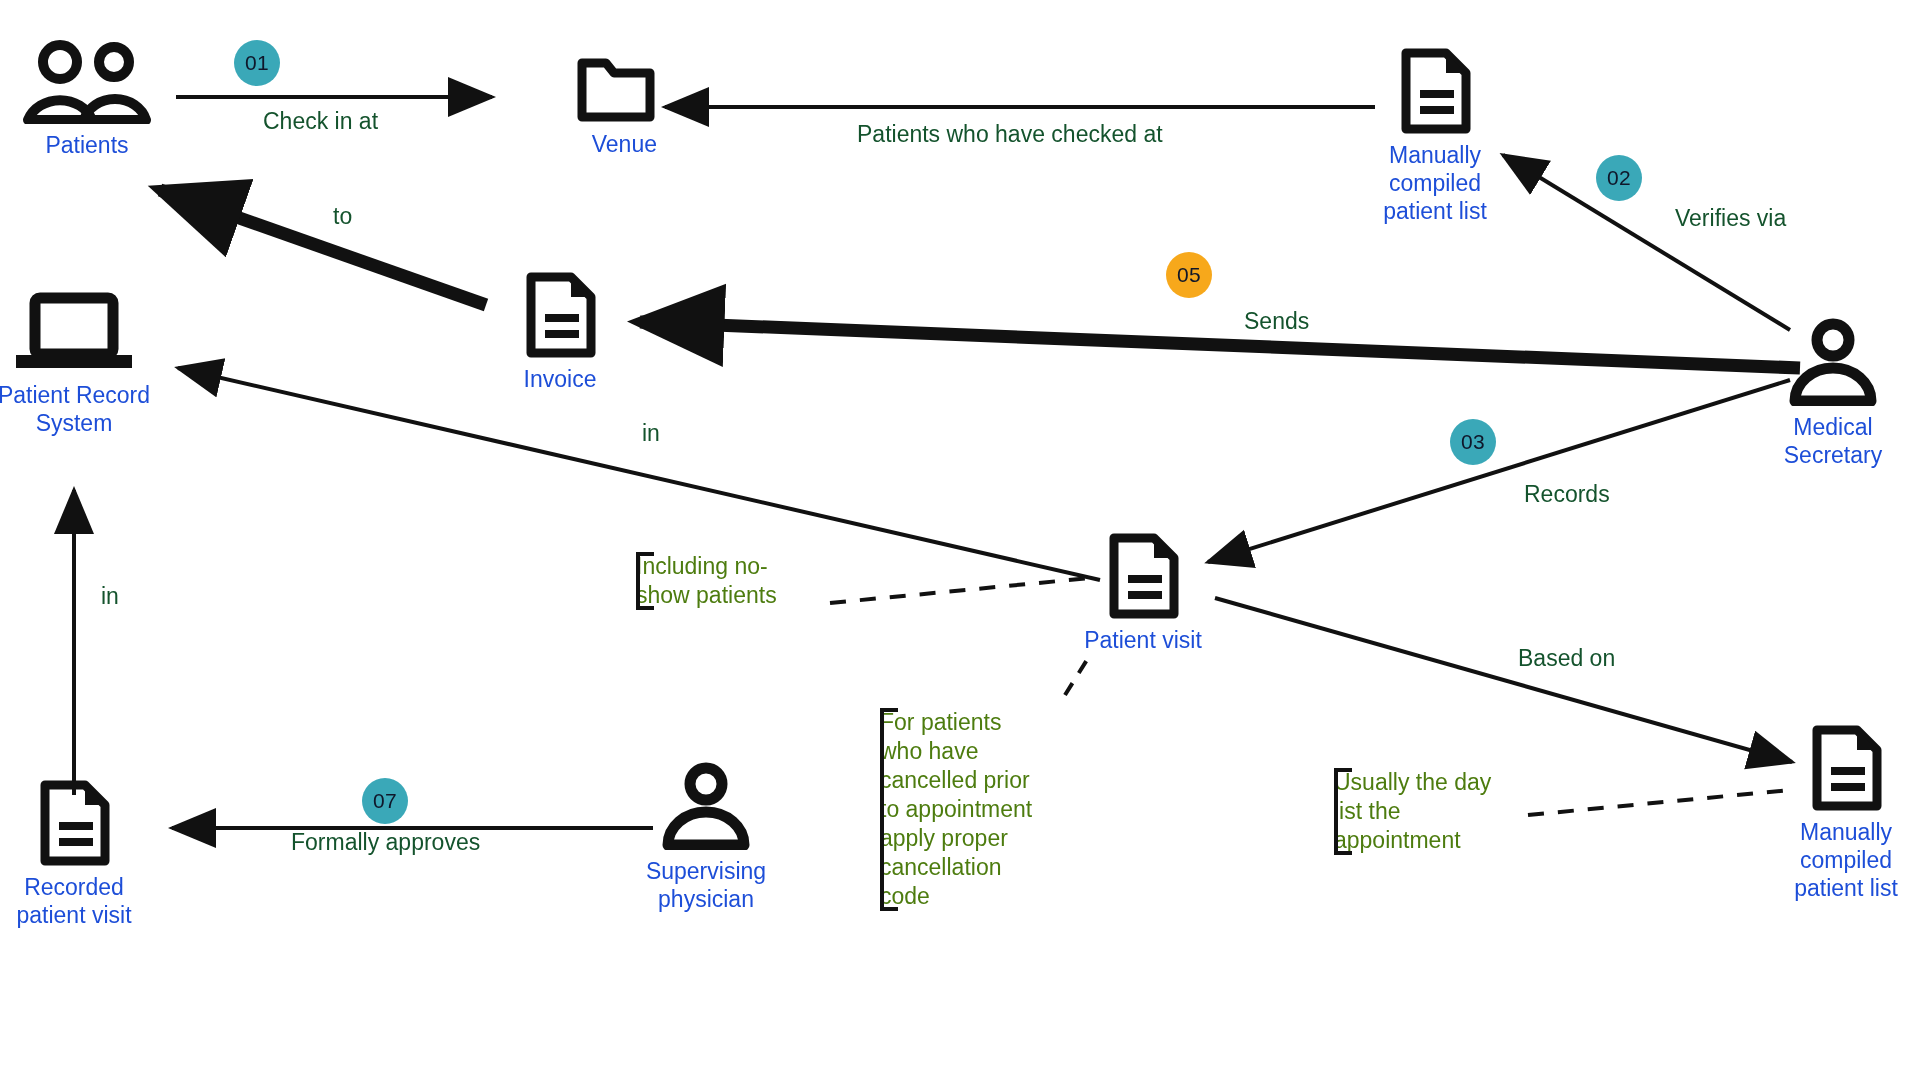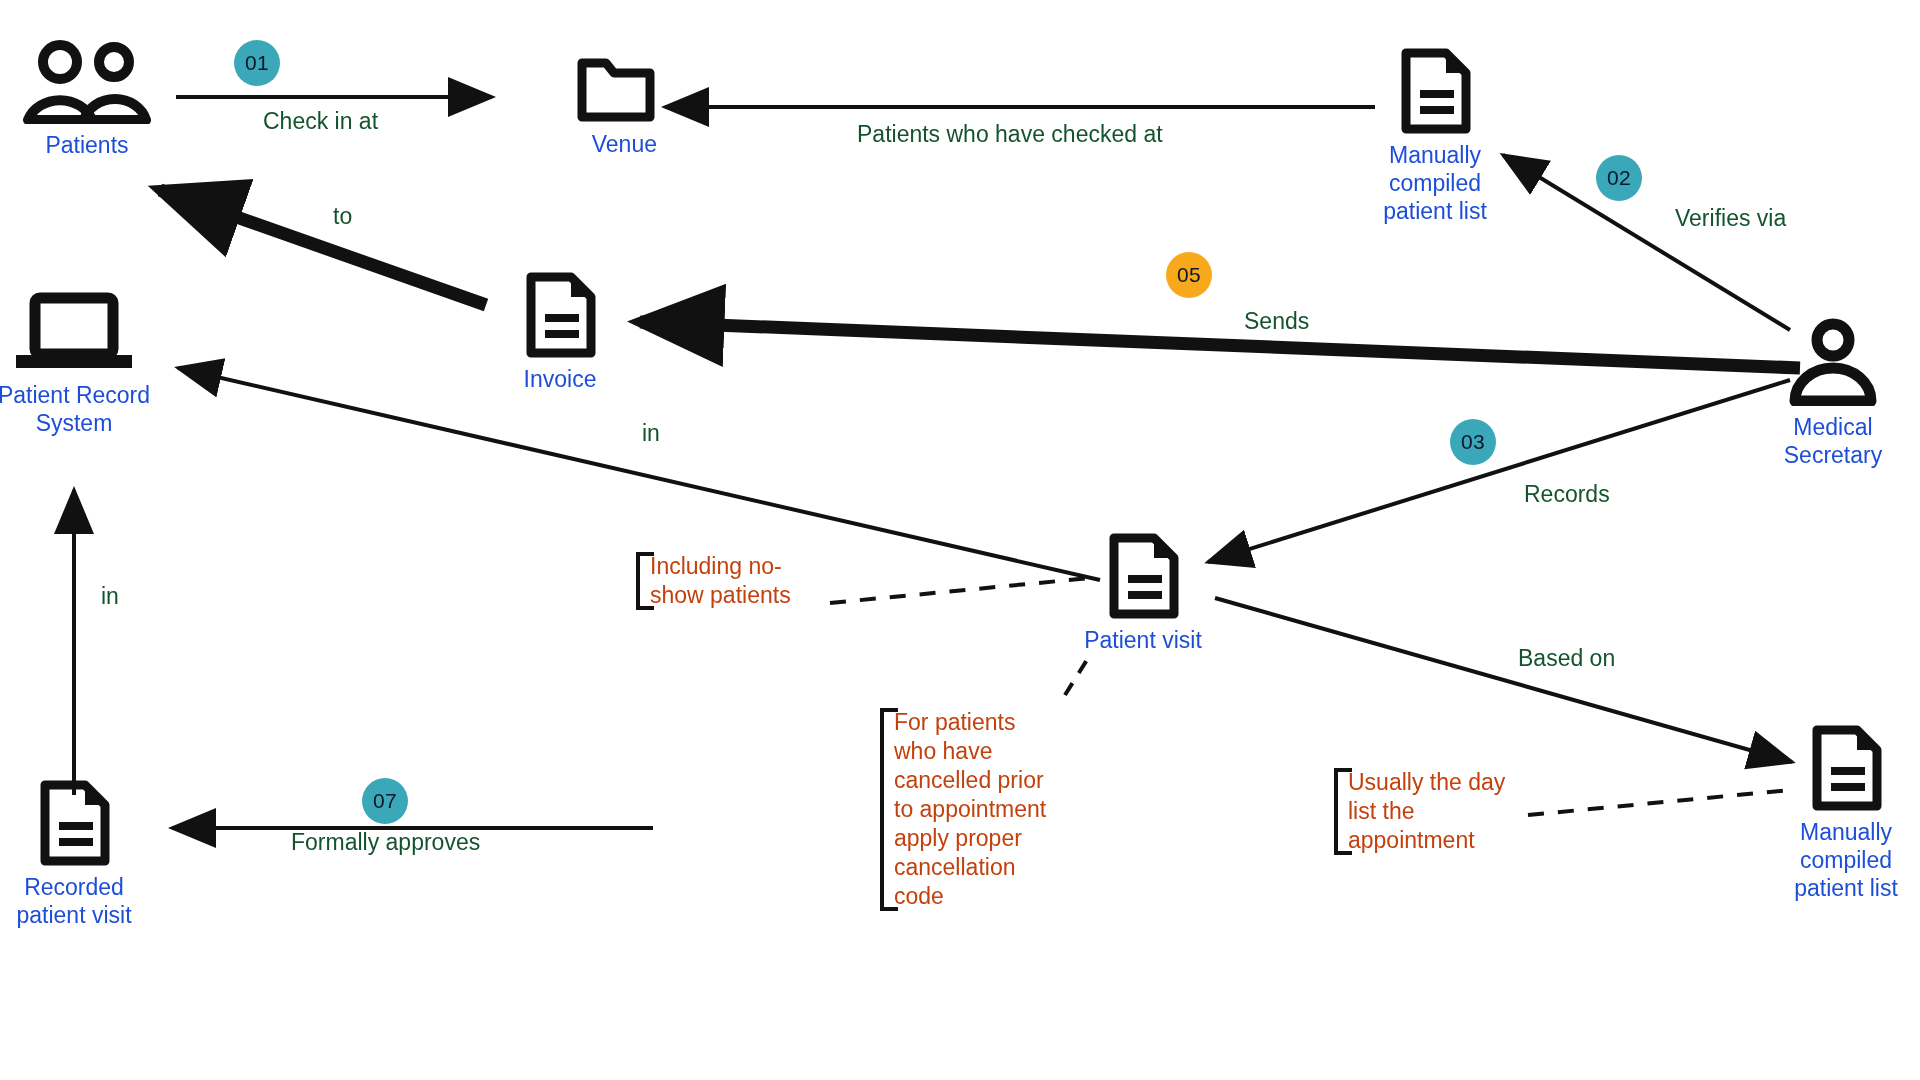--- a/index.html
+++ b/index.html
@@ -61,23 +61,23 @@
     align-items: center;
     justify-content: center;
     font-size: 21px;
     color: #0f172a;
     letter-spacing: 0.4px;
   }
   .note {
     position: absolute;
     font-size: 23px;
     line-height: 29px;
-    color: #c2410c;
+    color: #4d7c0f;
     white-space: pre-line;
-    padding-left: 14px;
+    padding-left: 0;
   }
   .note::before {
     content: "";
     position: absolute;
     left: 0;
     top: 0;
     bottom: 0;
     width: 14px;
     border-left: 4px solid #111111;
     border-top: 4px solid #111111;
@@ -227,20 +227,30 @@
         <path d="M10 5 L50 5 L70 25 L70 81 L10 81 Z" fill="none" stroke="#111" stroke-width="9" stroke-linejoin="round"></path>
         <path d="M50 5 L50 25 L70 25 Z" fill="#111"></path>
         <rect x="24" y="42" width="34" height="8" fill="#111"></rect>
         <rect x="24" y="58" width="34" height="8" fill="#111"></rect>
       </svg>
     </span>
     <span class="caption">Recorded
 patient visit</span>
   </div>
 
+  <div class="node" style="left:606px; top:762px;">
+    <span class="glyph">
+      <svg width="92" height="88" viewBox="0 0 92 88">
+        <circle cx="46" cy="22" r="16" fill="none" stroke="#111" stroke-width="11"></circle>
+        <path d="M8 83 A38 33 0 0 1 84 83 Z" fill="none" stroke="#111" stroke-width="11" stroke-linejoin="round"></path>
+      </svg>
+    </span>
+    <span class="caption">Supervising
+physician</span>
+  </div>
 
   <div class="edge-label" style="left:263px; top:108px;">Check in at</div>
   <div class="edge-label" style="left:857px; top:121px;">Patients who have checked at</div>
   <div class="edge-label" style="left:1675px; top:205px;">Verifies via</div>
   <div class="edge-label" style="left:1244px; top:308px;">Sends</div>
   <div class="edge-label" style="left:1524px; top:481px;">Records</div>
   <div class="edge-label" style="left:1518px; top:645px;">Based on</div>
   <div class="edge-label" style="left:333px; top:191px;margin-top:12px;">to</div>
   <div class="edge-label" style="left:642px; top:420px;">in</div>
   <div class="edge-label" style="left:101px; top:583px;">in</div>

